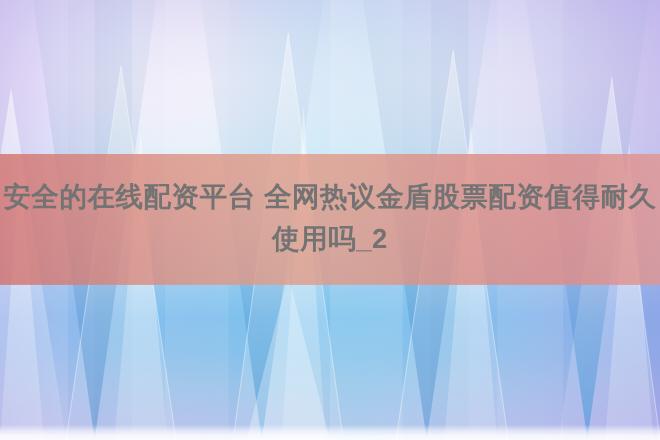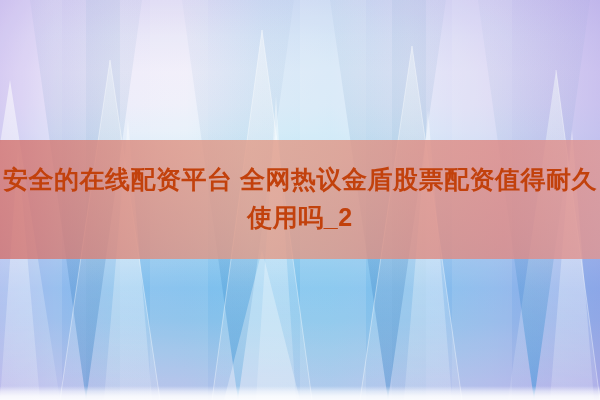--- a/index.html
+++ b/index.html
@@ -84,21 +84,21 @@
     font-size:11px;letter-spacing:1px;
     color:rgba(255,255,255,.72);
     font-weight:700;
     user-select:none;
   }
 
   
   #title{
     position:absolute;left:0;top:160px;width:600px;
     text-align:center;
-    color:#c2410c;
+    color:#737373;
     font-weight:700;
     font-size:25px;
     line-height:38px;
     letter-spacing:.5px;
     padding:0 2px;
     box-sizing:border-box;
     white-space:normal;
   }
 </style>
 </head>

